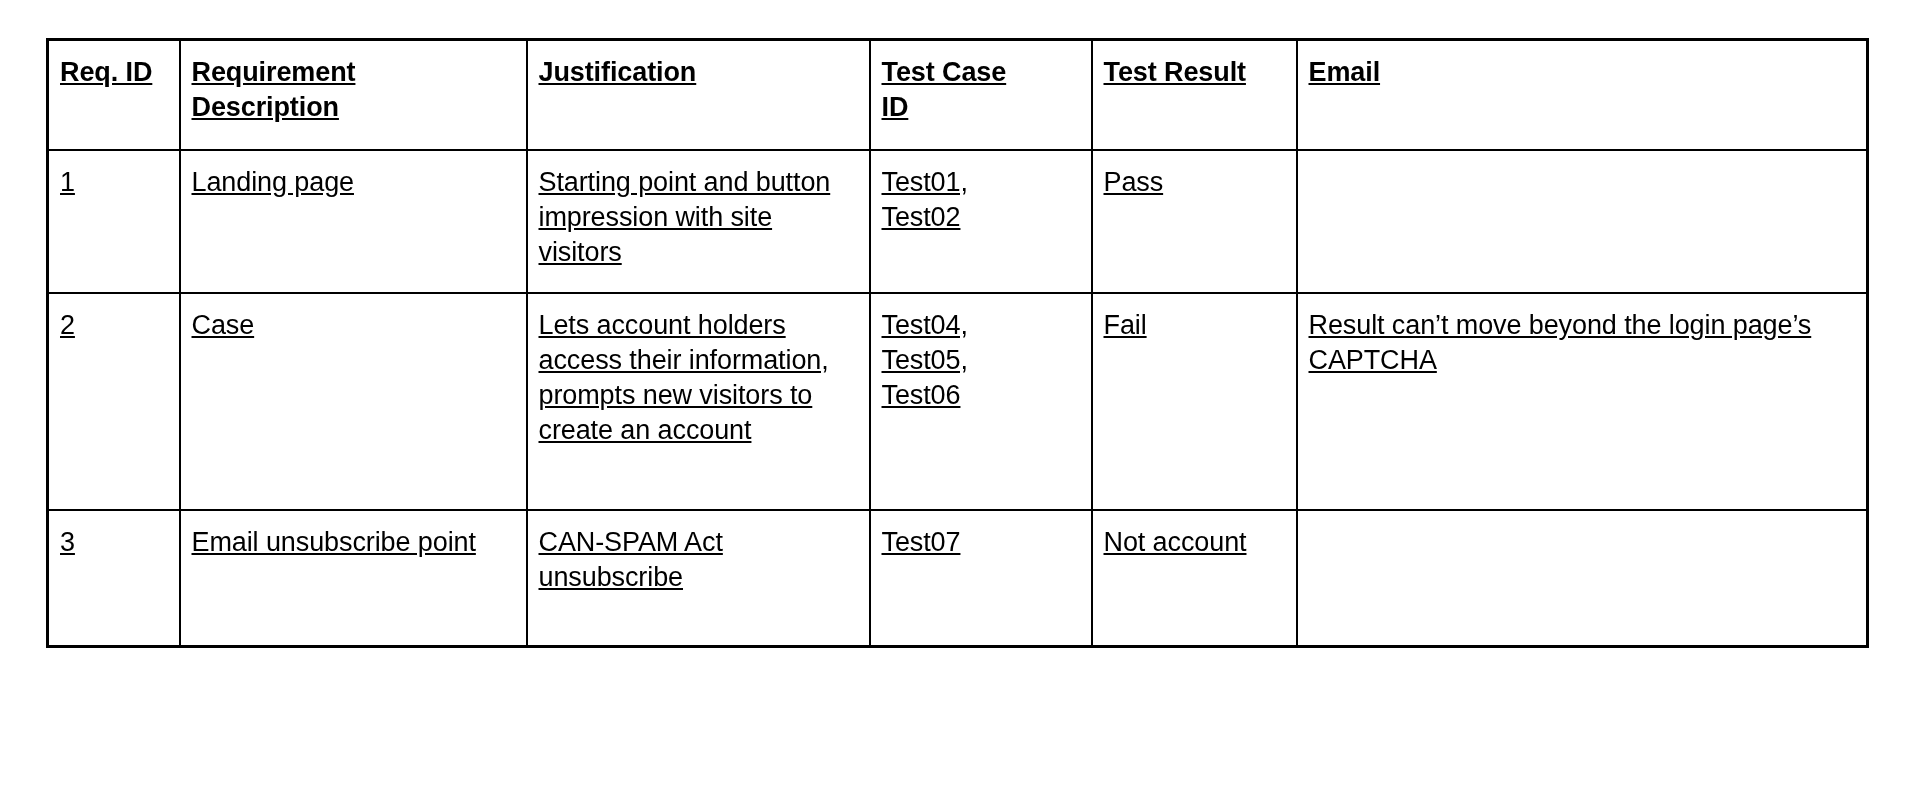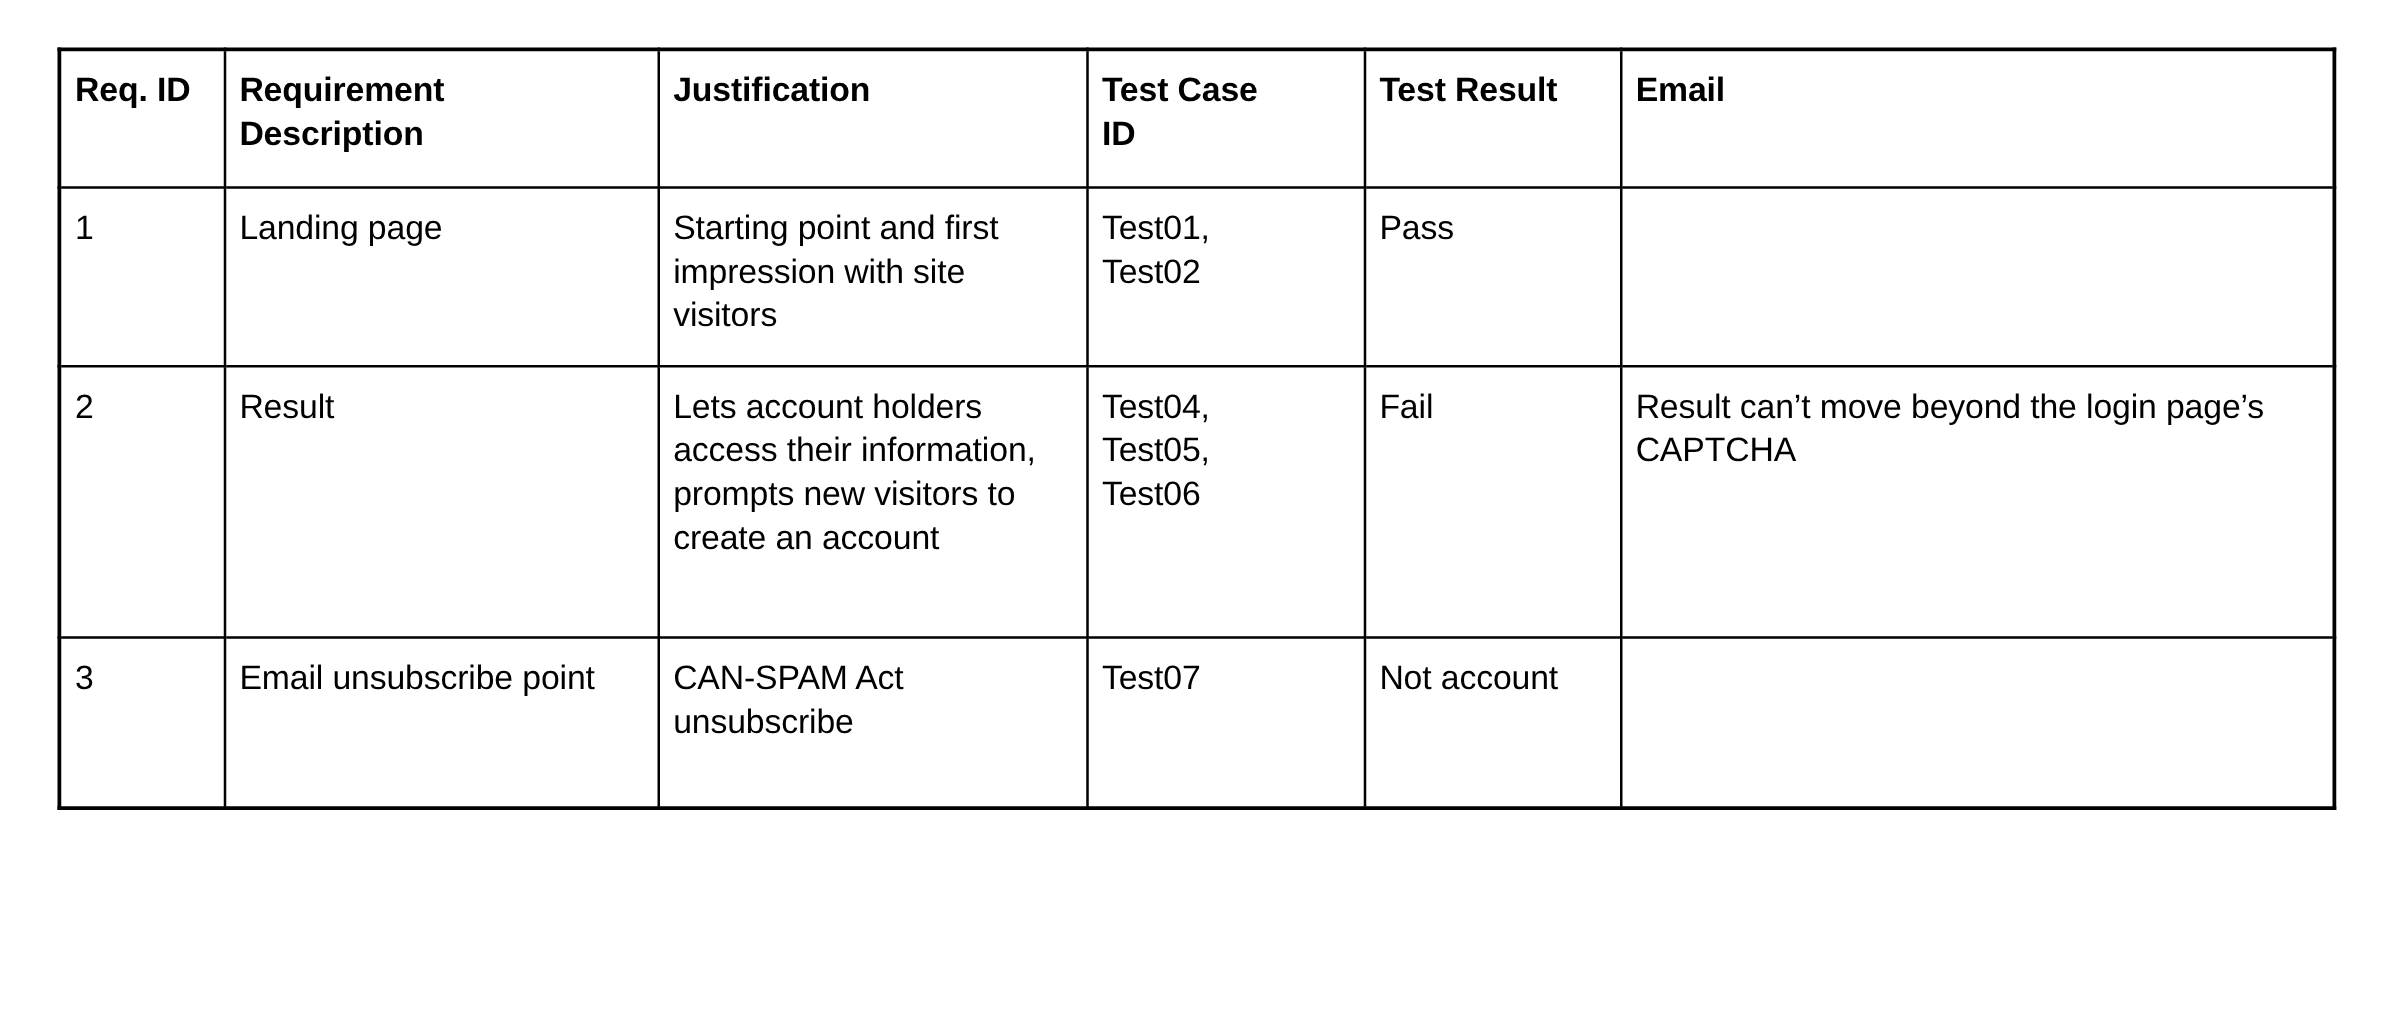--- a/index.html
+++ b/index.html
@@ -19,20 +19,21 @@
     position: relative;
     width: 1920px;
     height: 808px;
     background: #ffffff;
   }
   .table-wrap {
     position: absolute;
     left: 46px;
     top: 38px;
     width: 1625px;
+    text-decoration: underline;
   }
   table.req-table {
     border-collapse: collapse;
     table-layout: fixed;
     width: 1820px;
     background: #ffffff;
     border: 3px solid #000000;
   }
   table.req-table col.c0 { width: 132px; }
   table.req-table col.c1 { width: 347px; }
@@ -110,39 +111,39 @@
       </thead>
       <tbody>
         <tr class="row-1">
           <td>
             <span class="cell-text">1</span>
           </td>
           <td>
             <span class="cell-text">Landing page</span>
           </td>
           <td>
-            <span class="cell-text">Starting point and first impression with site visitors</span>
+            <span class="cell-text">Starting point and button impression with site visitors</span>
           </td>
           <td>
             <span class="cell-text">Test01,
 Test02</span>
           </td>
           <td>
             <span class="cell-text">Pass</span>
           </td>
           <td>
             <span class="cell-text empty-cell"></span>
           </td>
         </tr>
         <tr class="row-2">
           <td>
             <span class="cell-text">2</span>
           </td>
           <td>
-            <span class="cell-text">Result</span>
+            <span class="cell-text">Case</span>
           </td>
           <td>
             <span class="cell-text">Lets account holders access their information, prompts new visitors to create an account</span>
           </td>
           <td>
             <span class="cell-text">Test04,
 Test05,
 Test06</span>
           </td>
           <td>

